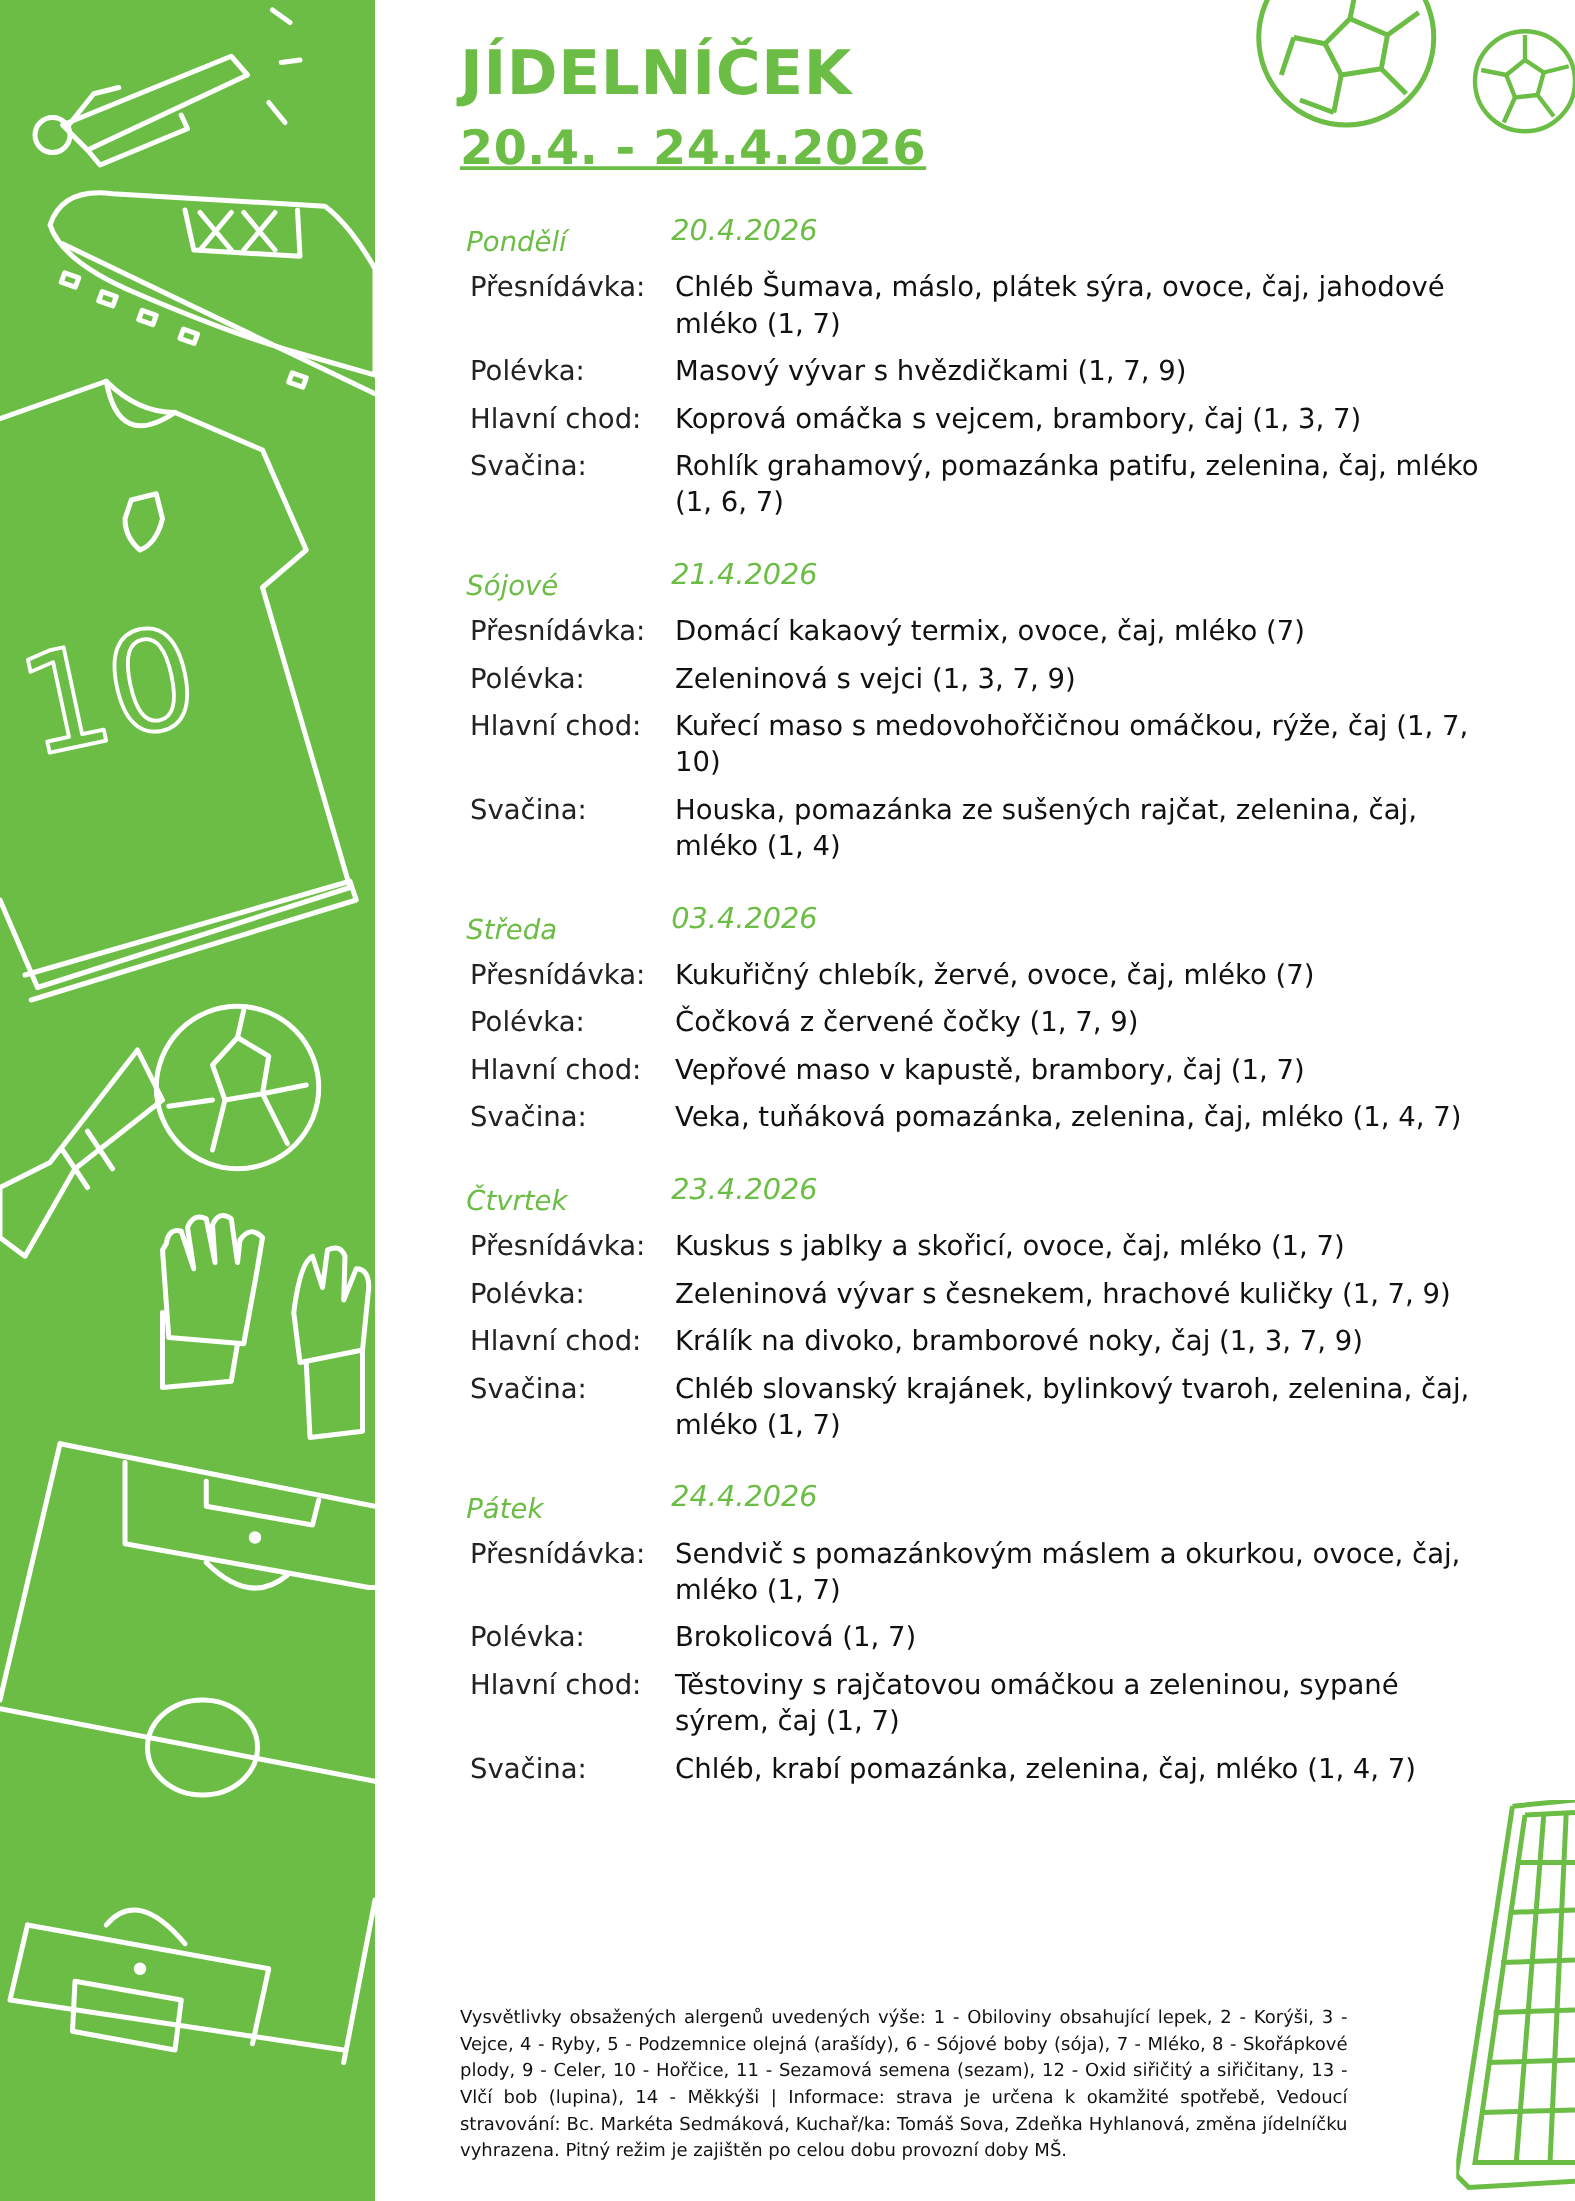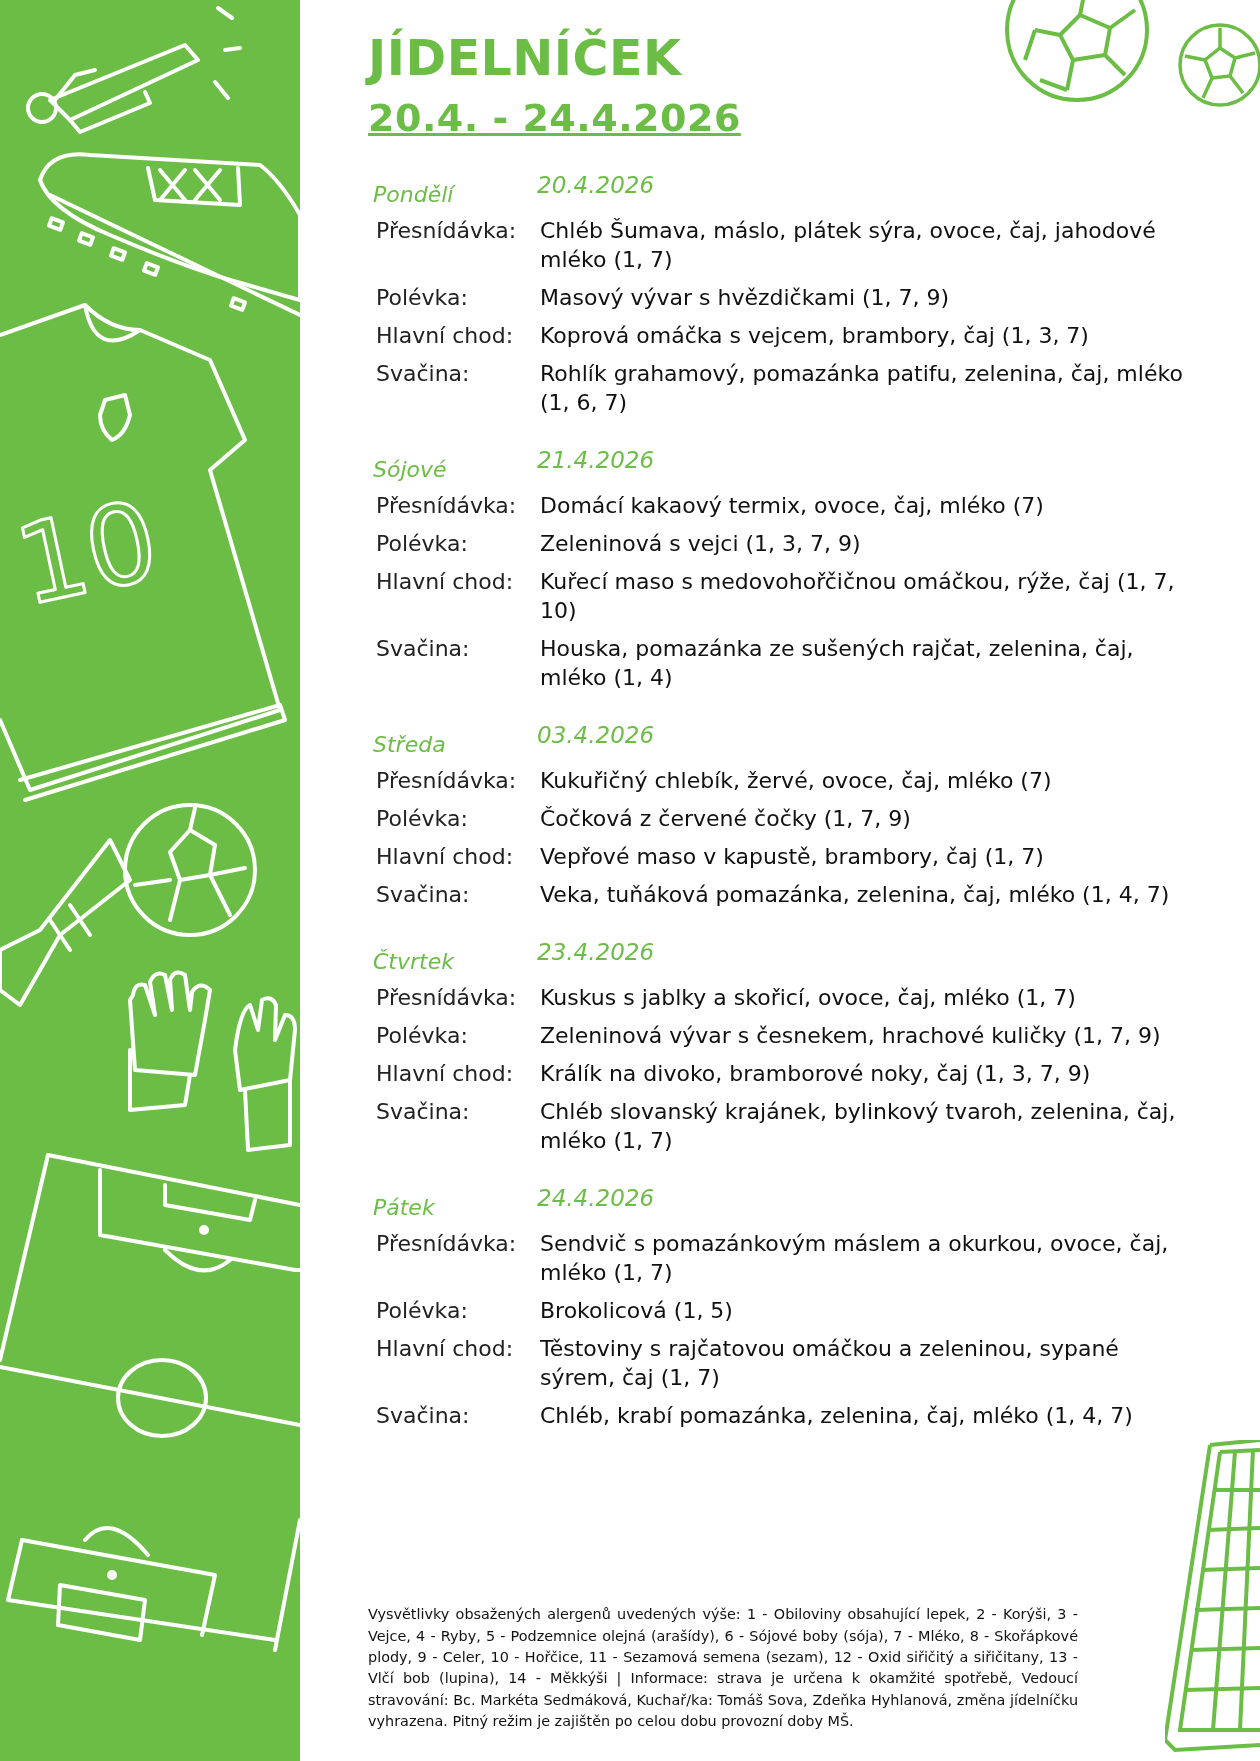--- a/index.html
+++ b/index.html
@@ -227,21 +227,21 @@
     <div class="day-head">
       <span class="day-name">Pátek</span>
       <span class="day-date">24.4.2026</span>
     </div>
     <div class="row">
         <span class="lbl">Přesnídávka:</span>
         <span class="val">Sendvič s pomazánkovým máslem a okurkou, ovoce, čaj, mléko (1, 7)</span>
       </div>
     <div class="row">
         <span class="lbl">Polévka:</span>
-        <span class="val">Brokolicová (1, 5)</span>
+        <span class="val">Brokolicová (1, 7)</span>
       </div>
     <div class="row">
         <span class="lbl">Hlavní chod:</span>
         <span class="val">Těstoviny s rajčatovou omáčkou a zeleninou, sypané sýrem, čaj (1, 7)</span>
       </div>
     <div class="row">
         <span class="lbl">Svačina:</span>
         <span class="val">Chléb, krabí pomazánka, zelenina, čaj, mléko (1, 4, 7)</span>
       </div>
   </section>

